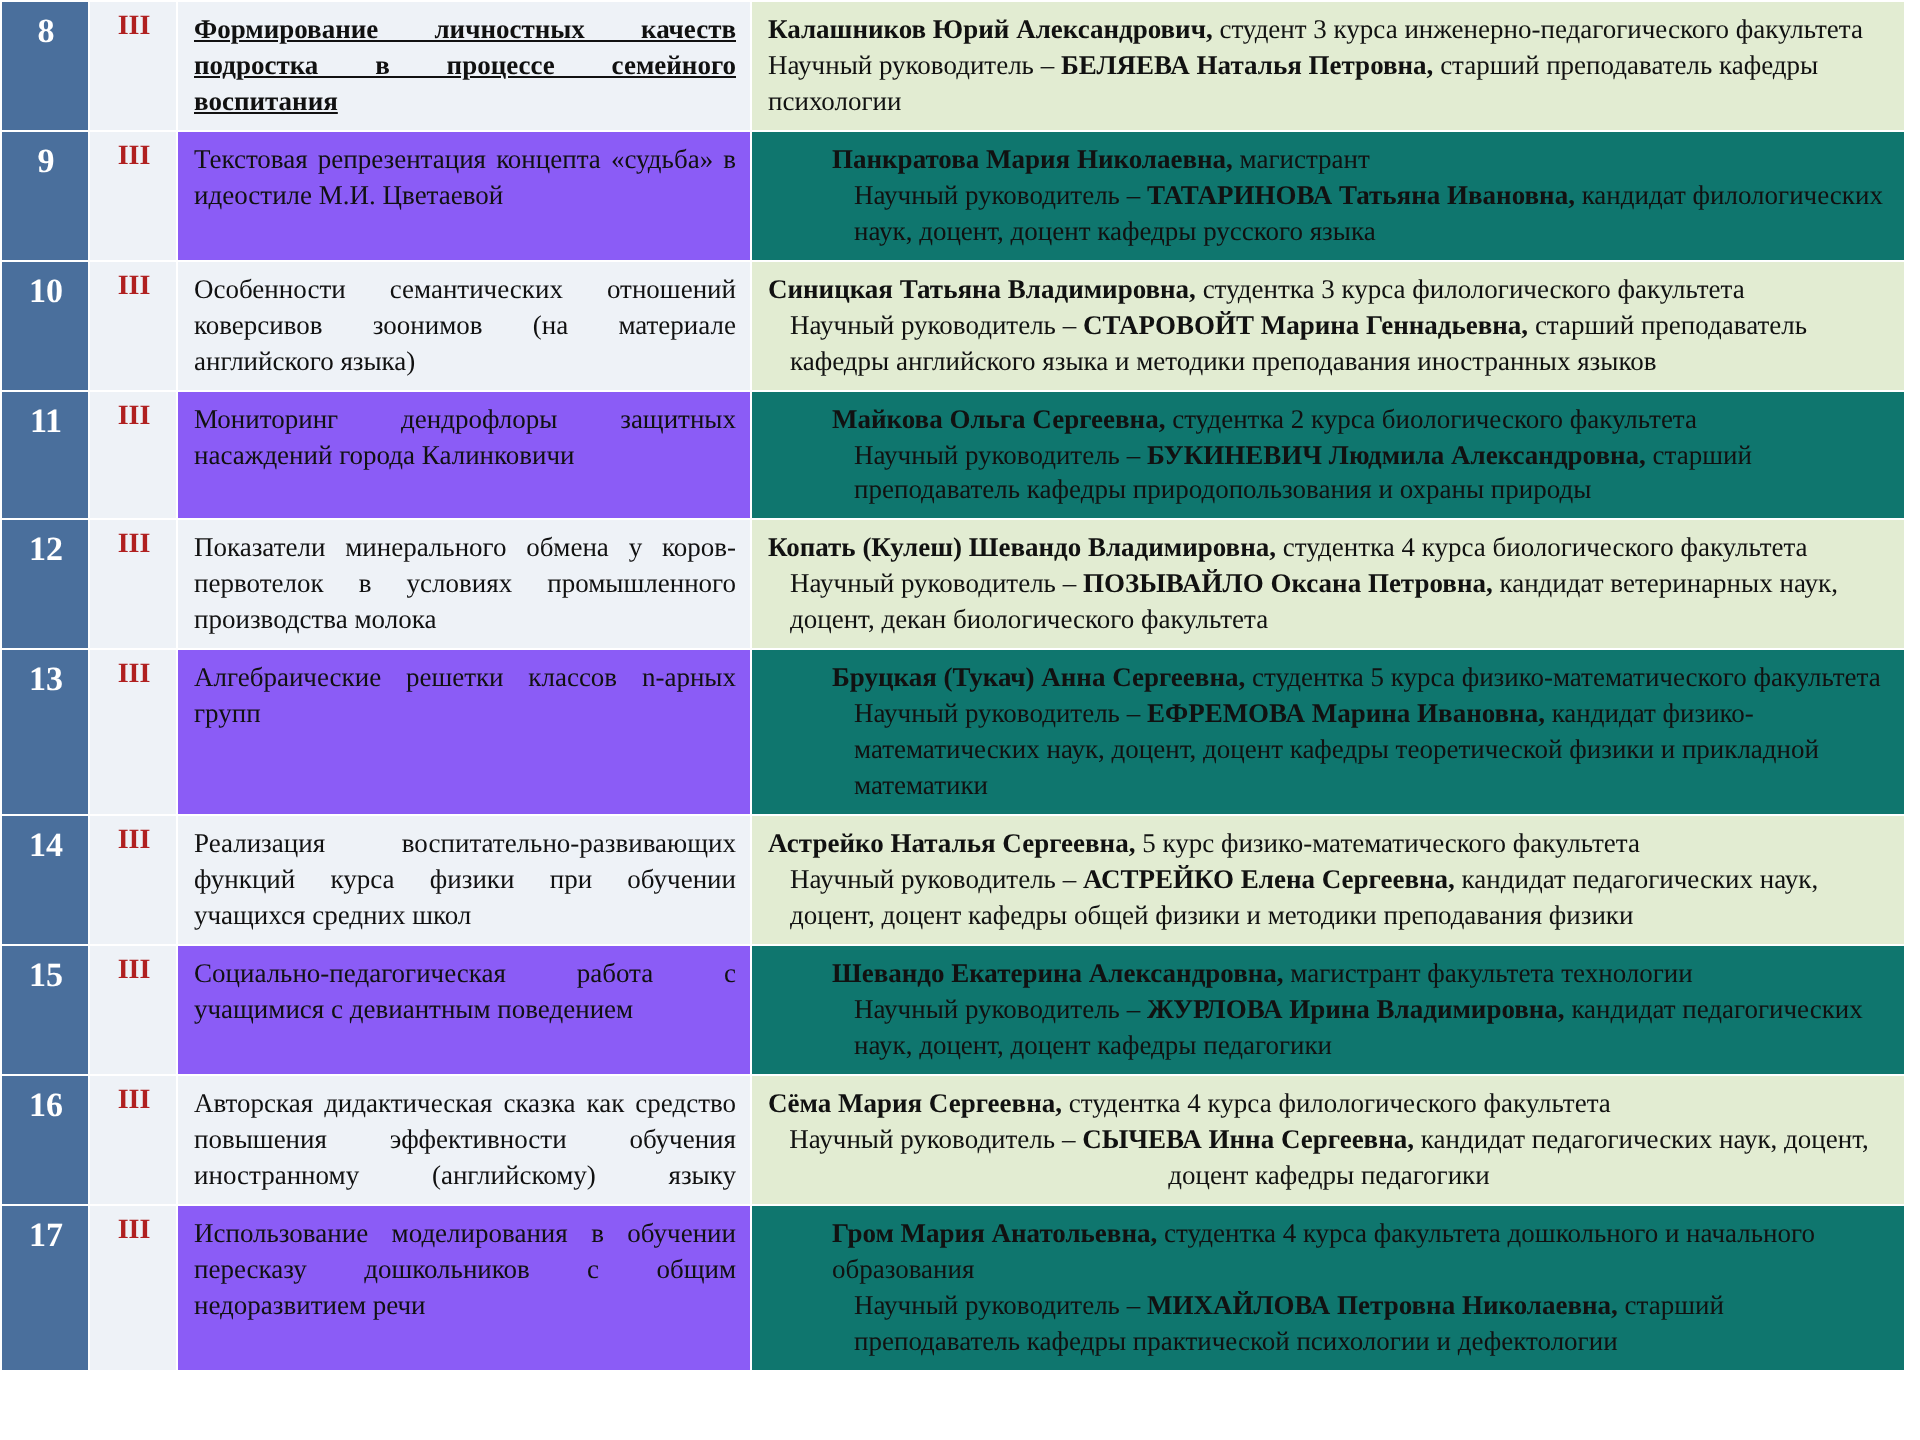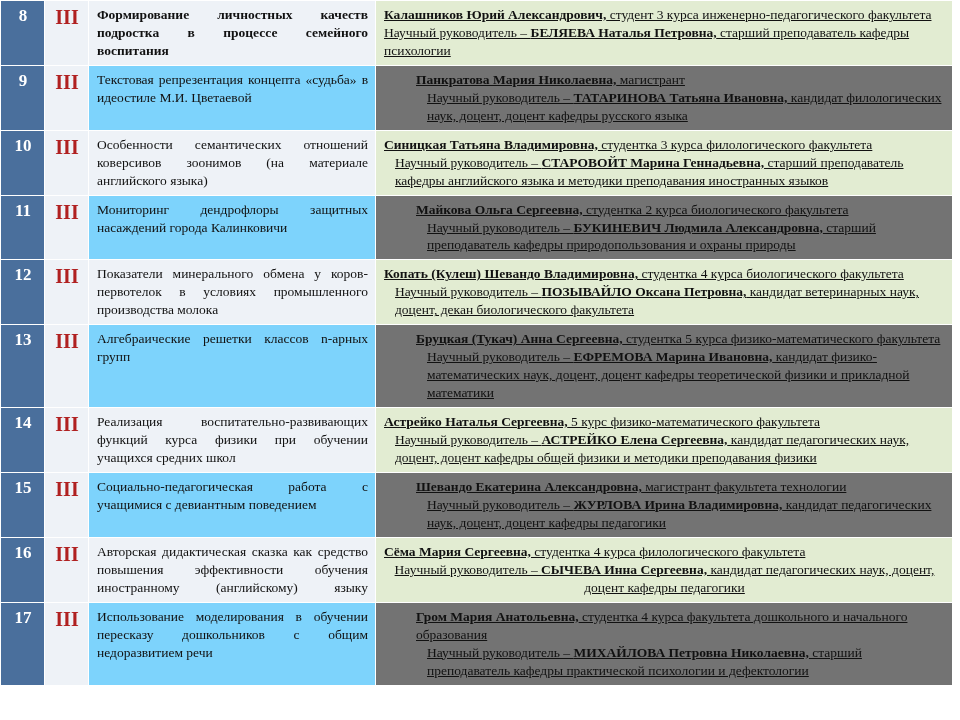--- a/index.html
+++ b/index.html
@@ -44,44 +44,44 @@
     font-size: 17px;
     font-weight: bold;
     font-family: "Liberation Serif", serif;
     padding: 4px 2px;
   }
   td.deg {
     background: #eef2f7;
     color: #b02020;
     text-align: center;
     vertical-align: middle;
-    font-size: 20px;
+    font-size: 14px;
     font-weight: bold;
     font-family: "Liberation Serif", serif;
   }
   td.title {
     background: #eef2f7;
     color: #111111;
     font-size: 13.5px;
     line-height: 1.33;
     text-align: justify;
   }
   td.author {
     background: #e2ecd2;
     color: #111111;
     font-size: 13.5px;
     line-height: 1.33;
+  }
+  
+  tr.alt td.title  { background: #8b5cf6; }
+  tr.alt td.author { background: #0f766e; padding-left: 40px; }
+
+  td.title.bold-title {
+    font-weight: bold;
     text-decoration: underline;
-  }
-  
-  tr.alt td.title  { background: #7dd3fc; }
-  tr.alt td.author { background: #737373; padding-left: 40px; }
-
-  td.title.bold-title {
-    font-weight: bold;
   }
   .fio {
     font-weight: bold;
   }
   .line2 {
     display: block;
     text-align: center;
   }
   .pad-left {
     padding-left: 11px;

